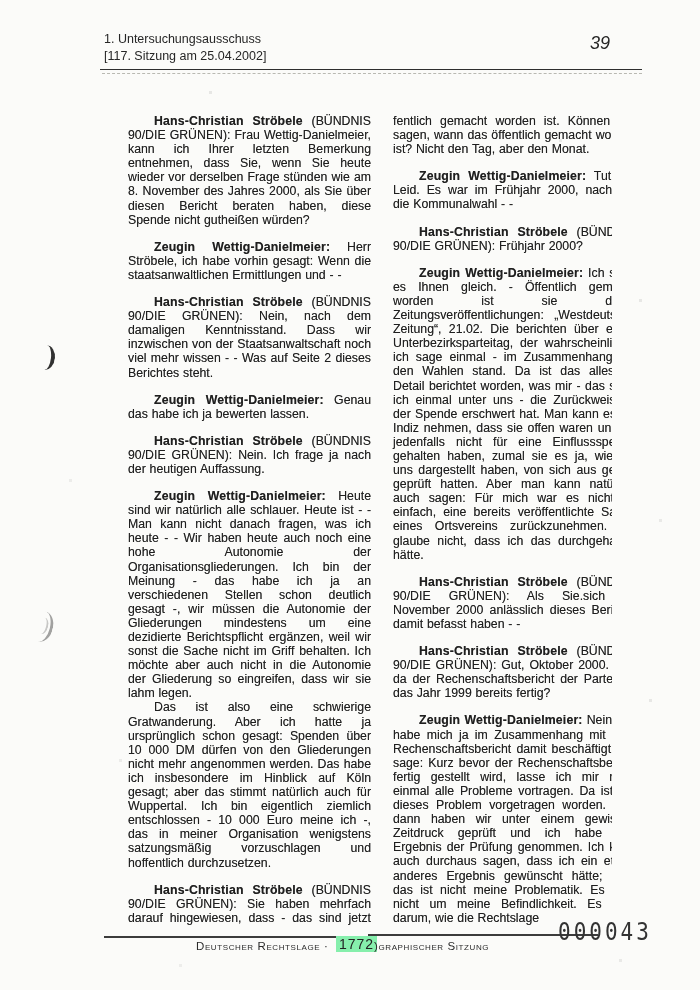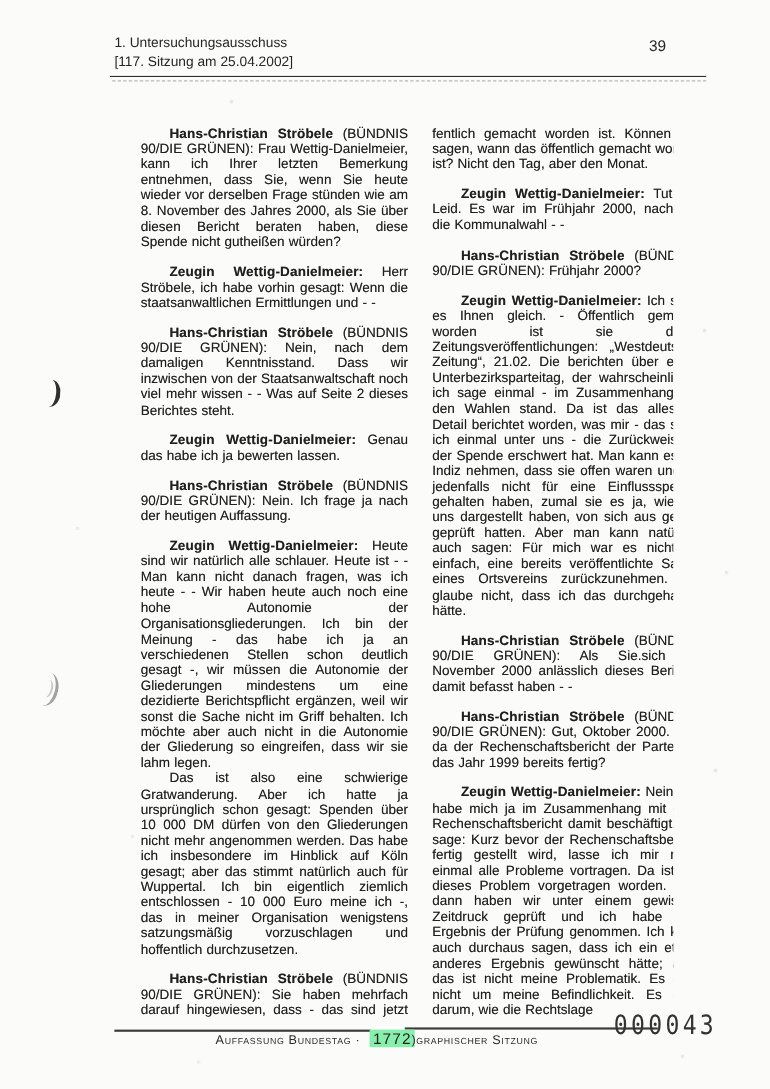--- a/index.html
+++ b/index.html
@@ -4,21 +4,21 @@
 <style>
   html,body{margin:0;padding:0;}
   body{
     width:700px;height:990px;position:relative;overflow:hidden;
     background:#fbfbf9;
     font-family:"Liberation Sans", sans-serif;
     color:#1e1e1e;
   }
   
   .header{position:absolute;left:104px;top:31px;font-size:12.5px;line-height:16.5px;color:#262626;}
-  .page-number{position:absolute;left:590px;top:33px;font-size:14px;color:#262626;}
+  .page-number{position:absolute;left:590px;top:33px;font-size:18px;color:#262626;font-style:italic;}
   .header-rule{position:absolute;left:100px;top:69px;width:542px;border-top:1.6px solid #2e2e2e;}
   .header-rule-faint{position:absolute;left:102px;top:73px;width:540px;border-top:1px dashed #b9b9b2;}
   
   .columns{
     position:absolute;left:104px;top:114px;width:508px;height:812px;overflow:hidden;
     display:grid;grid-template-columns:243px 243px;column-gap:22px;
   }
   .col{width:243px;margin-left:24px;}
   .para{
     margin:0 0 13px 0;
@@ -100,20 +100,20 @@
     <p class="para"><b>Hans-Christian Ströbele</b><span> (BÜNDNIS 90/DIE GRÜNEN): Frühjahr 2000?</span></p>
     <p class="para"><b>Zeugin Wettig-Danielmeier:</b><span> Ich sage es Ihnen gleich. - Öffentlich gemacht worden ist sie durch Zeitungsveröffentlichungen: „Westdeutsche Zeitung“, 21.02. Die berichten über einen Unterbezirksparteitag, der wahrscheinlich - ich sage einmal - im Zusammenhang mit den Wahlen stand. Da ist das alles im Detail berichtet worden, was mir - das sage ich einmal unter uns - die Zurückweisung der Spende erschwert hat. Man kann es als Indiz nehmen, dass sie offen waren und es jedenfalls nicht für eine Einflussspende gehalten haben, zumal sie es ja, wie sie uns dargestellt haben, von sich aus genau geprüft hatten. Aber man kann natürlich auch sagen: Für mich war es nicht so einfach, eine bereits veröffentlichte Sache eines Ortsvereins zurückzunehmen. Ich glaube nicht, dass ich das durchgehalten hätte.</span></p>
     <p class="para"><b>Hans-Christian Ströbele</b><span> (BÜNDNIS 90/DIE GRÜNEN): Als Sie.sich im November 2000 anlässlich dieses Berichts damit befasst haben - -</span></p>
     <p class="para"><b>Hans-Christian Ströbele</b><span> (BÜNDNIS 90/DIE GRÜNEN): Gut, Oktober 2000. War da der Rechenschaftsbericht der Partei für das Jahr 1999 bereits fertig?</span></p>
     <p class="para"><b>Zeugin Wettig-Danielmeier:</b><span> Nein. Ich habe mich ja im Zusammenhang mit dem Rechenschaftsbericht damit beschäftigt. Ich sage: Kurz bevor der Rechenschaftsbericht fertig gestellt wird, lasse ich mir noch einmal alle Probleme vortragen. Da ist mir dieses Problem vorgetragen worden. Und dann haben wir unter einem gewissen Zeitdruck geprüft und ich habe das Ergebnis der Prüfung genommen. Ich kann auch durchaus sagen, dass ich ein etwas anderes Ergebnis gewünscht hätte; aber das ist nicht meine Problematik. Es geht nicht um meine Befindlichkeit. Es geht darum, wie die Rechtslage</span></p>
   </div>
 </div>
 
 <div class="footer-rule-left"></div>
 <div class="footer-rule-right"></div>
-<div class="footer-org">Auffassung Bundestag ·</div>
+<div class="footer-org">Deutscher Rechtslage ·</div>
 <div class="footer-stamp">1772</div>
 <div class="footer-dept">)graphischer Sitzung</div>
 <div class="page-stamp">000043</div>
 
 <div class="scan-mark-1"></div>
 <div class="scan-mark-2"></div>
 <div class="specks"></div>
 
 </body></html>

